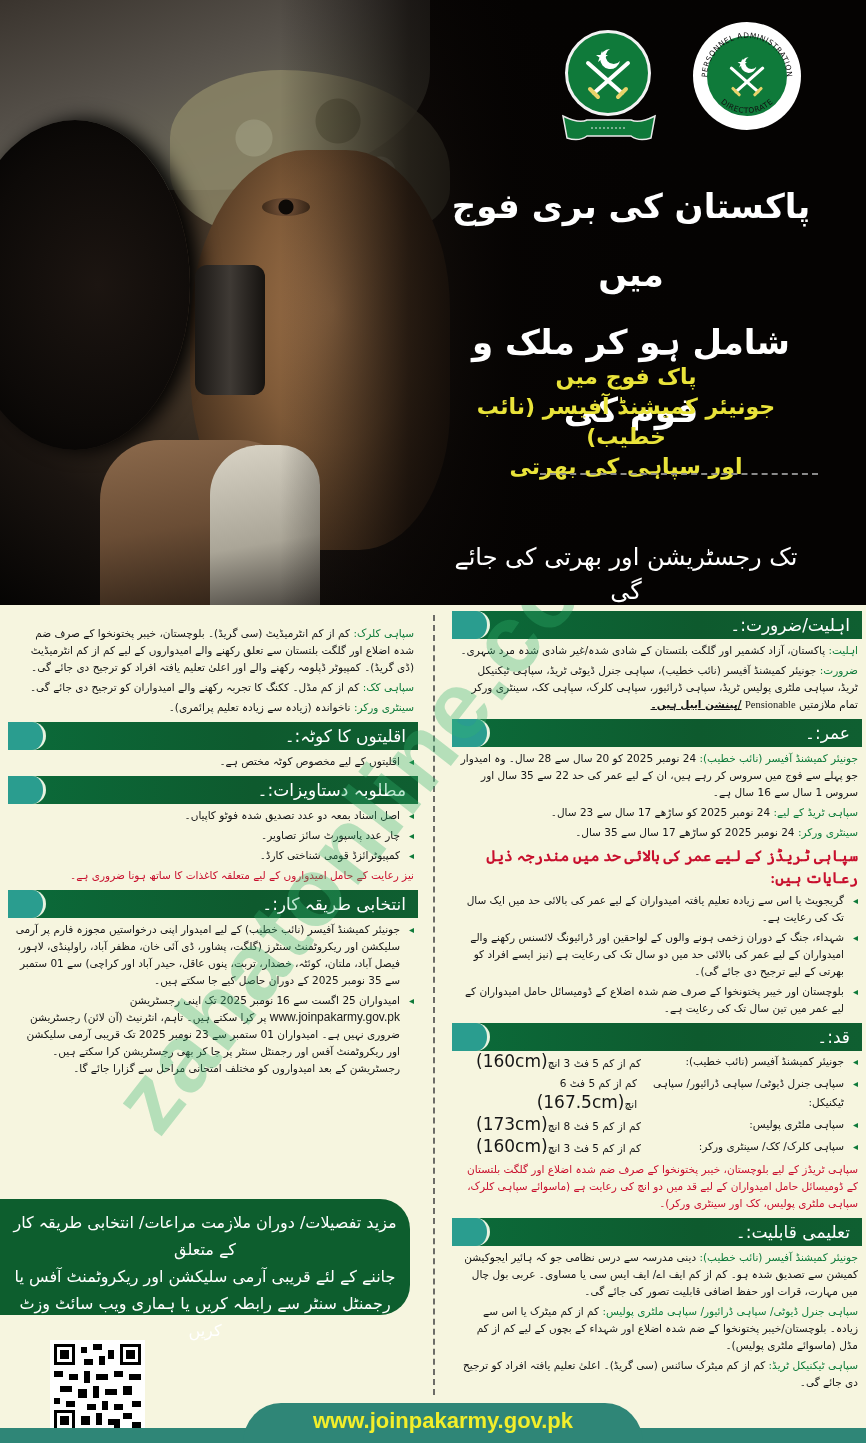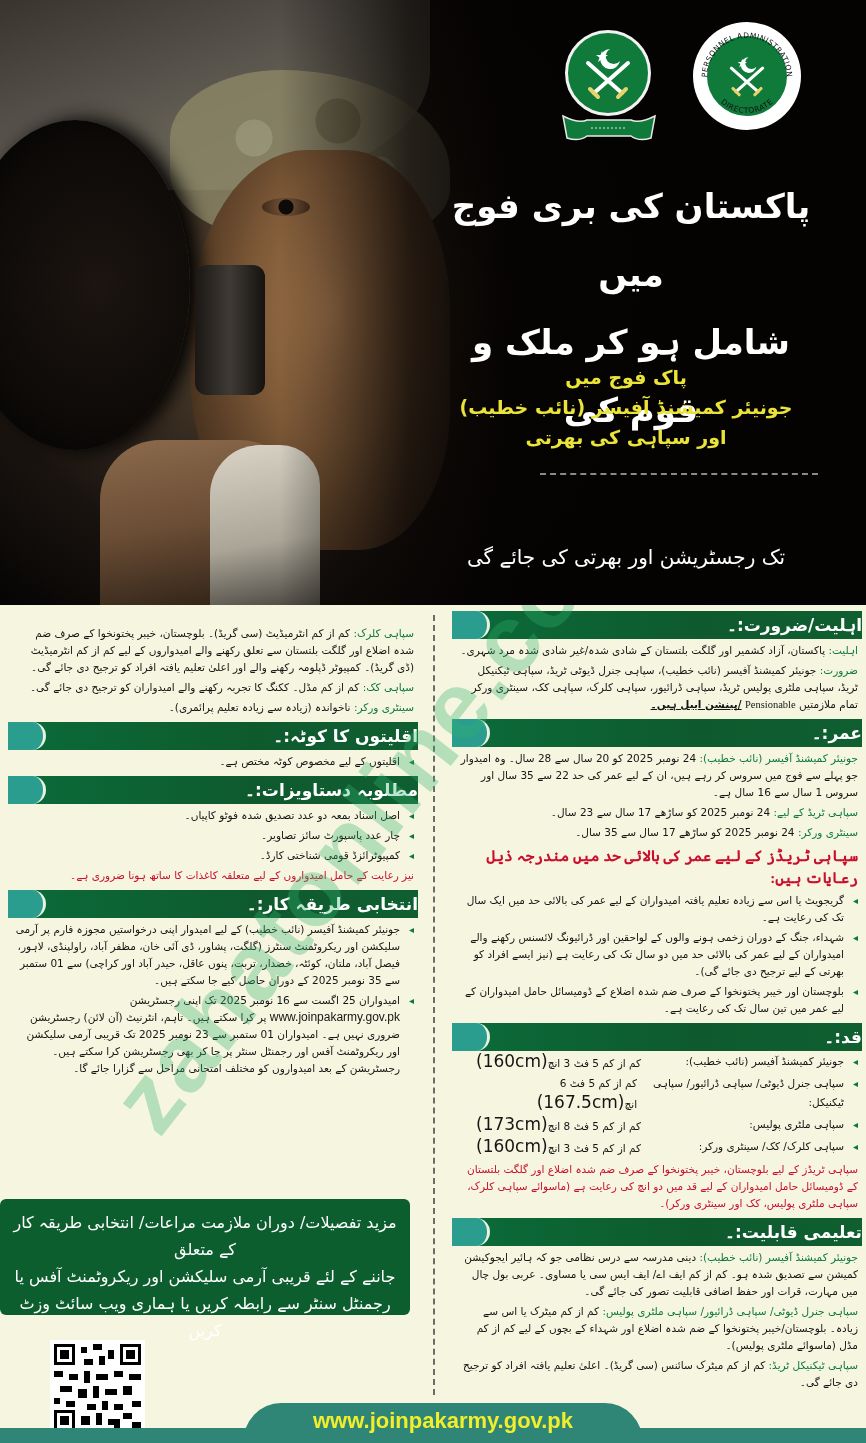--- a/index.html
+++ b/index.html
@@ -39,54 +39,54 @@
   .emblem.army { left: 0; top: 8px; width: 86px; height: 86px; background: #0f7a3a; border: 3px solid #f2f2f2; }
   .emblem.pad { left: 128px; top: 0; width: 108px; height: 108px; background: #fff; }
   .emblem.pad .inner { width: 80px; height: 80px; border-radius: 50%; background: #0f7a3a; display: flex; align-items: center; justify-content: center; border: 2px solid #0f7a3a; }
   .emblem svg { display: block; }
   .ring-text { position: absolute; left: 0; top: 0; width: 108px; height: 108px; }
   .scroll-ribbon { position: absolute; left: -6px; top: 88px; width: 100px; height: 34px; }
 
   .hero-title { position: absolute; right: 40px; top: 172px; width: 390px; text-align: center; direction: rtl;
           color: #ffffff; font-weight: bold; font-size: 34px; line-height: 68px; }
   .hero-sub { position: absolute; right: 50px; top: 362px; width: 380px; text-align: center; direction: rtl;
-          color: #e9e33a; font-weight: bold; font-size: 19px; line-height: 30px; }
+          color: #e9e33a; font-weight: bold; font-size: 22px; line-height: 30px; }
   .hero-dash { position: absolute; left: 540px; top: 473px; width: 278px; border-top: 2px dashed #8a8a8a; }
   .hero-date { position: absolute; right: 46px; top: 490px; width: 380px; text-align: center; direction: rtl;
           color: #fff; font-size: 38px; line-height: 46px; }
   .hero-date2 { position: absolute; right: 50px; top: 540px; width: 380px; text-align: center; direction: rtl;
-          color: #fff; font-size: 20px; line-height: 34px; }
+          color: #fff; font-size: 24px; line-height: 34px; }
 
   
   .content { position: absolute; left: 0; top: 605px; width: 866px; height: 838px; background: #f6f5df; overflow: hidden; }
   .vdiv { position: absolute; left: 433px; top: 10px; height: 780px; border-left: 2px dashed #4a4a4a; opacity: .8; }
 
   .col { position: absolute; top: 0; direction: rtl; color: #151515; }
   .col.right { left: 452px; width: 410px; }
   .col.left { left: 8px; width: 410px; }
 
   .sec-head { position: relative; height: 28px; margin-top: 6px; background: linear-gradient(90deg, #0b6b3a, #0e5a2e 60%, #0f5f31);
-          color: #fff; font-weight: bold; font-size: 17px; line-height: 28px; padding-right: 0; text-align: right; }
+          color: #fff; font-weight: normal; font-size: 17px; line-height: 28px; padding-right: 12px; text-align: right; }
   .sec-head .tab { position: absolute; left: 0; top: 0; width: 38px; height: 28px; background: #2a9d8f;
           border-top-right-radius: 28px 28px; border-bottom-right-radius: 28px 28px; border-right: 3px solid #e9f3e0; }
 
   .p { font-size: 10.5px; line-height: 17px; margin: 3px 4px 0 4px; text-align: right; }
   .lbl-green { color: #0e7a3a; }
   .bold-link { font-weight: bold; text-decoration: underline; }
   .red { color: #c8102e; }
   .red-head { color: #c8102e; font-weight: bold; font-size: 15px; line-height: 22px; margin: 4px 4px 0 4px; font-family: Liberation Serif, serif; }
   .bullet { position: relative; padding-right: 14px; }
   .bullet::before { content: "◂"; position: absolute; right: 0; top: 0; color: #0e7a3a; font-size: 10px; }
 
   .height-row { display: flex; justify-content: space-between; font-size: 10.5px; line-height: 19px; margin: 1px 4px 0 4px; }
   .height-row .cm { direction: ltr; font-size: 17px; padding-left: 20px; }
 
   .info-box { position: absolute; left: 0; top: 594px; width: 410px; height: 116px; background: #0d5e2e;
           border-top-right-radius: 30px; border-bottom-right-radius: 30px; color: #fff; direction: rtl;
-          text-align: center; font-size: 16px; line-height: 27px; padding: 10px 12px 0 12px; border-radius: 6px; }
+          text-align: center; font-size: 16px; line-height: 27px; padding: 10px 12px 0 12px; }
 
   .qr { position: absolute; left: 50px; top: 735px; width: 95px; height: 95px; background: #fff; padding: 4px; }
   .qr svg { width: 87px; height: 87px; }
 
   .footer { position: absolute; left: 0; top: 795px; width: 866px; height: 43px; }
   .footer .strip { position: absolute; left: 0; top: 28px; width: 866px; height: 15px; background: #2f8677; }
   .footer .pill { position: absolute; left: 243px; top: 3px; width: 400px; height: 40px; background: #2f8677;
           border-top-left-radius: 38px 40px; border-top-right-radius: 38px 40px; }
   .footer .url { position: absolute; left: 243px; top: 8px; width: 400px; text-align: center; color: #f2ee2b;
           font-weight: bold; font-size: 22px; font-family: "Liberation Sans", sans-serif; }

